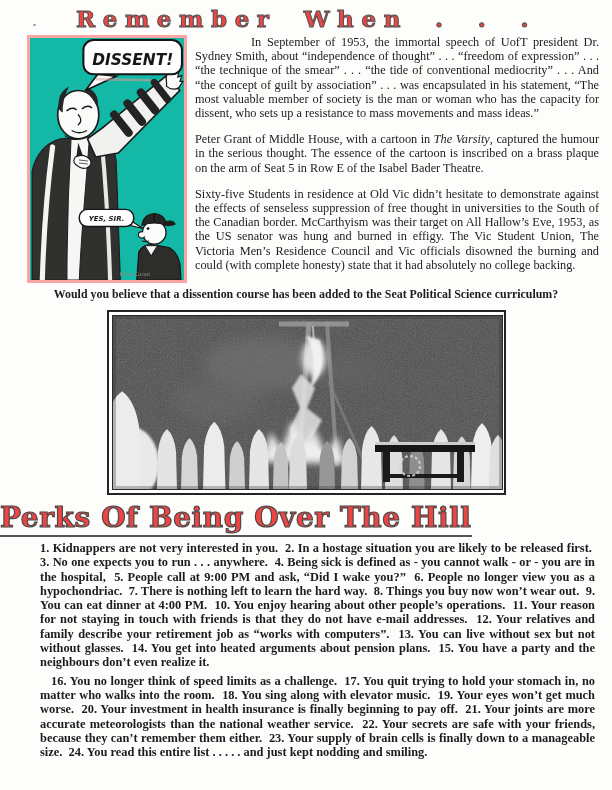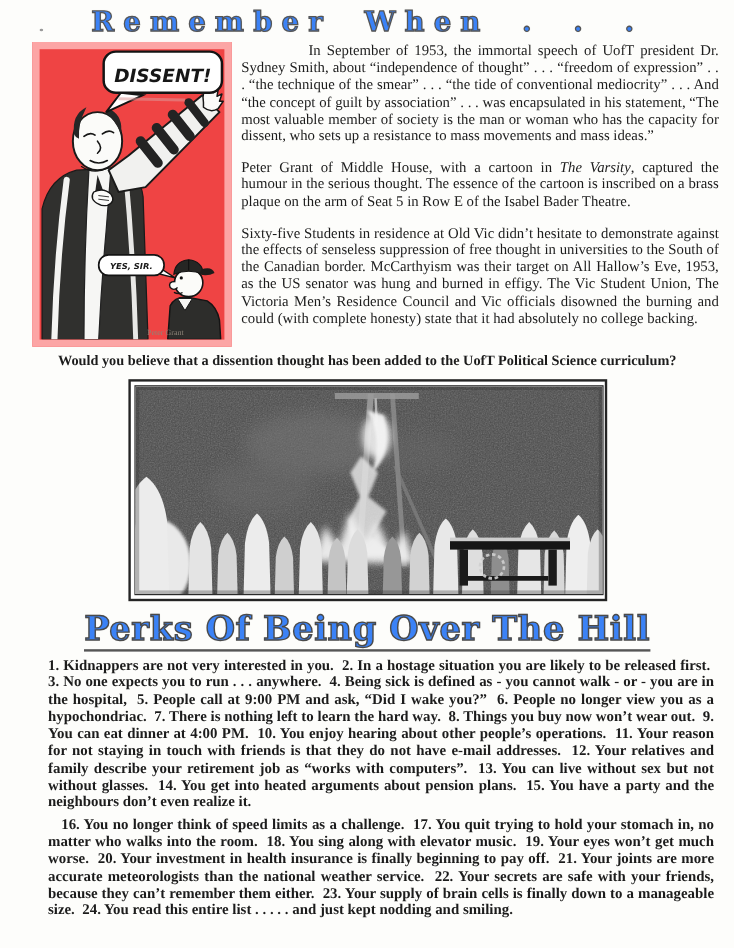--- a/index.html
+++ b/index.html
@@ -7,56 +7,56 @@
     width:612px;height:790px;overflow:hidden;
     background:#fdfdfb;
     font-family:"Liberation Serif","DejaVu Serif",serif;
     color:#1c1c1c;
   }
   .page{position:relative;width:612px;height:790px;}
   .speck{position:absolute;left:33px;top:19px;width:3px;height:2px;background:#9a9a9a;border-radius:50%;}
 
   
   .outline{
-    color:#3b82f6;
+    color:#ef4444;
     -webkit-text-stroke:1.05px #555;
     text-shadow:0 0 1px #999;
     font-family:"DejaVu Serif","Liberation Serif",serif;
     font-weight:700;
   }
   .title{
     margin:5px 0 0;text-align:center;
     font-size:23px;letter-spacing:.33em;word-spacing:.5em;
   }
 
   .content-row{display:flex;margin:3px 13px 0 27px;}
   .cartoon-frame{
     flex:0 0 auto;width:154px;height:242px;
-    border:6px solid #fca5a5;background:#ef4444;overflow:hidden;
+    border:3px solid #fca5a5;background:#14b8a6;overflow:hidden;
   }
   .cartoon-frame svg{display:block;width:100%;height:100%;}
 
   .col{flex:1;margin-left:8px;font-size:12.3px;font-weight:400;line-height:14.2px;text-align:justify;}
   .col p{margin:0 0 12px;}
   .col p.first{text-indent:56px;}
   .col p:last-child{margin-bottom:0;}
 
   .question{margin:4px 8px 0;text-align:center;font-size:11.9px;font-weight:700;}
 
   .photo-wrap{margin:8px auto 0;width:399px;}
   .photo-frame{border:2px solid #242424;padding:3px;background:#fff;}
   .photo-frame svg{display:block;border:1px solid #2a2a2a;}
   .caption{
     margin-top:5px;text-align:center;
     font-family:"Liberation Sans","DejaVu Sans",sans-serif;
     font-size:8.7px;font-weight:700;letter-spacing:.03em;color:#454545;
     width:450px;margin-left:-25px;
   }
 
-  .perks-title{margin:6px 0 0;text-align:center;font-size:28px;letter-spacing:.02em;-webkit-text-stroke:1.15px #4a4a4a;}
+  .perks-title{margin:6px 0 0;text-align:left;font-size:28px;letter-spacing:.02em;-webkit-text-stroke:1.15px #4a4a4a;}
   .perks-title .underlined{border-bottom:2.5px solid #555;padding-bottom:1px;}
 
   .perks{margin:7px 13px 0 36px;font-size:12.4px;font-weight:700;line-height:14.3px;text-align:justify;}
   .perks p{margin:4px;}
   .perks p.second{text-indent:11px;}
 </style>
 </head>
 <body>
 
 <div class="page">
@@ -117,21 +117,21 @@
       </svg>
     </figure>
 
     <div class="col">
       <p class="first">In September of 1953, the immortal speech of UofT president Dr. Sydney Smith, about “independence of thought” . . . “freedom of expression” . . . “the technique of the smear” . . . “the tide of conventional mediocrity” . . .  And “the concept of guilt by association” . . . was encapsulated in his statement, “The most valuable member of society is the man or woman who has the capacity for dissent, who sets up a resistance to mass movements and mass ideas.”</p>
       <p><span>Peter Grant of Middle House, with a cartoon in </span><i>The Varsity</i><span>, captured the humour in the serious thought.  The essence of the cartoon is inscribed on a brass plaque on the arm of Seat 5 in Row E of the Isabel Bader Theatre.</span></p>
       <p>Sixty-five Students in residence at Old Vic didn’t hesitate to demonstrate against the effects of senseless suppression of free thought in universities to the South of the Canadian border.  McCarthyism was their target on All Hallow’s Eve, 1953, as the US senator was hung and burned in effigy.  The Vic Student Union, The Victoria Men’s Residence Council and Vic officials disowned the burning and could (with complete honesty) state that it had absolutely no college backing.</p>
     </div>
   </div>
 
-  <p class="question">Would you believe that a dissention thought has been added to the UofT Political Science curriculum?</p>
+  <p class="question">Would you believe that a dissention course has been added to the Seat Political Science curriculum?</p>
 
   <figure class="photo-wrap" style="margin:8px auto 0">
     <div class="photo-frame">
       <svg width="389" height="173" viewBox="0 0 389 173">
         <defs>
           <filter id="grain">
               <feTurbulence type="fractalNoise" baseFrequency="0.9" numOctaves="2" stitchTiles="stitch"></feTurbulence>
               <feColorMatrix type="saturate" values="0"></feColorMatrix>
             </filter>
           <filter id="b1" x="-30%" y="-30%" width="160%" height="160%">

